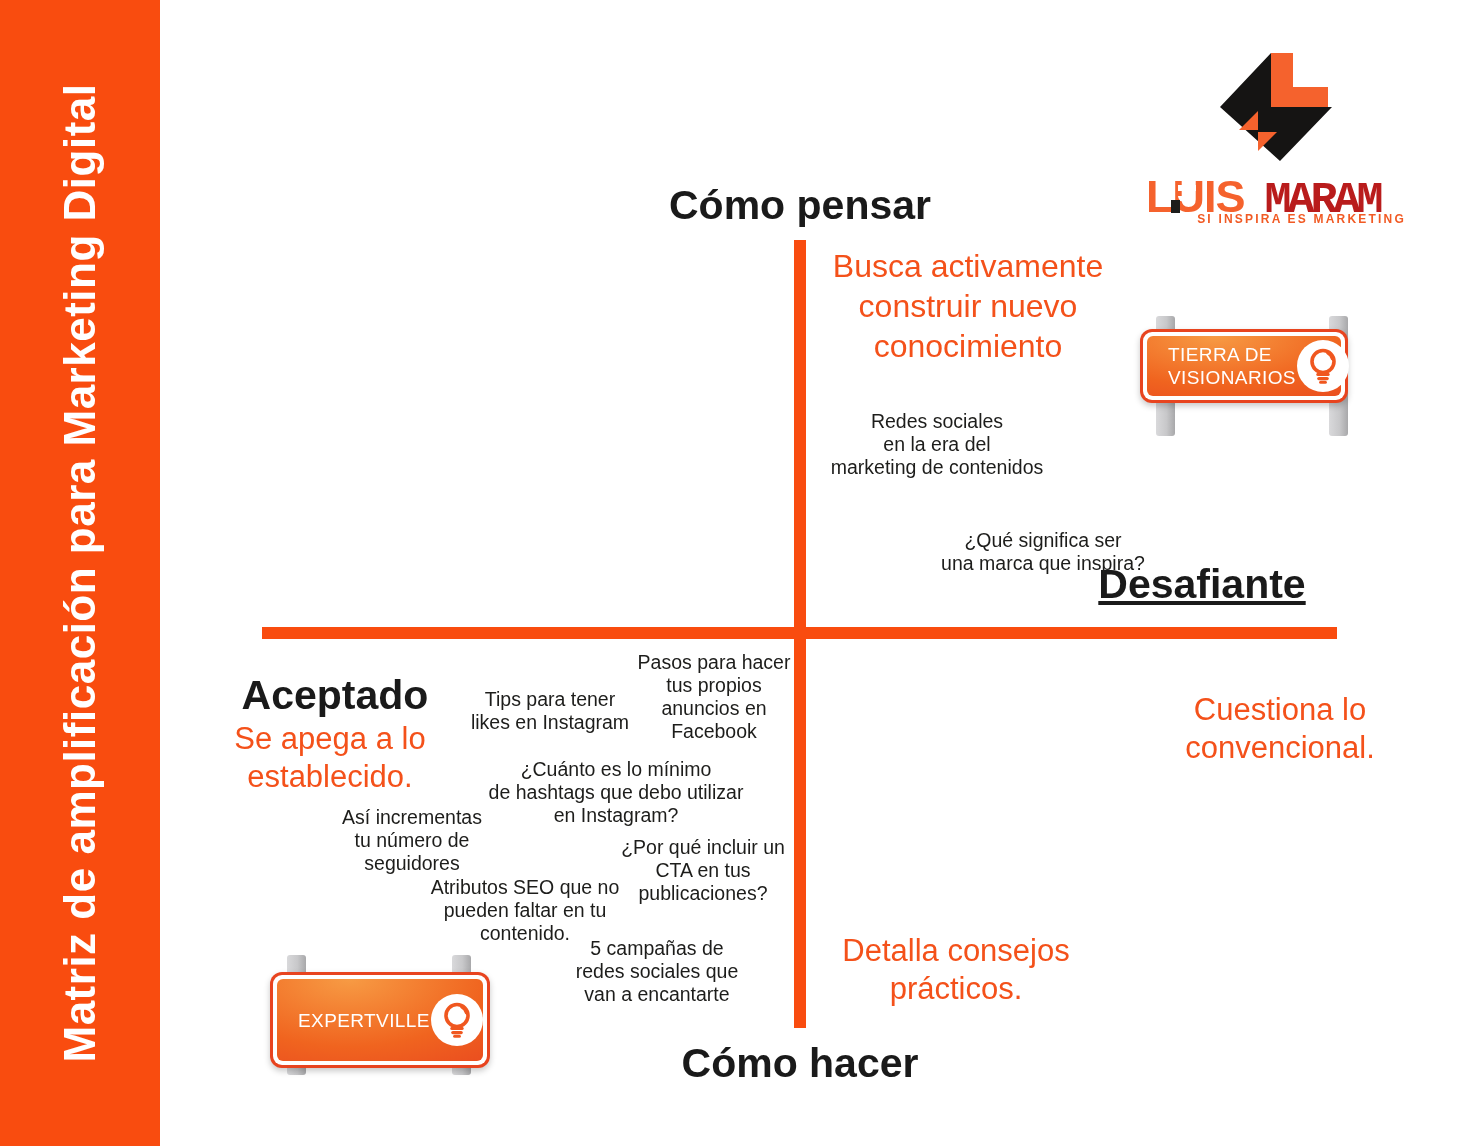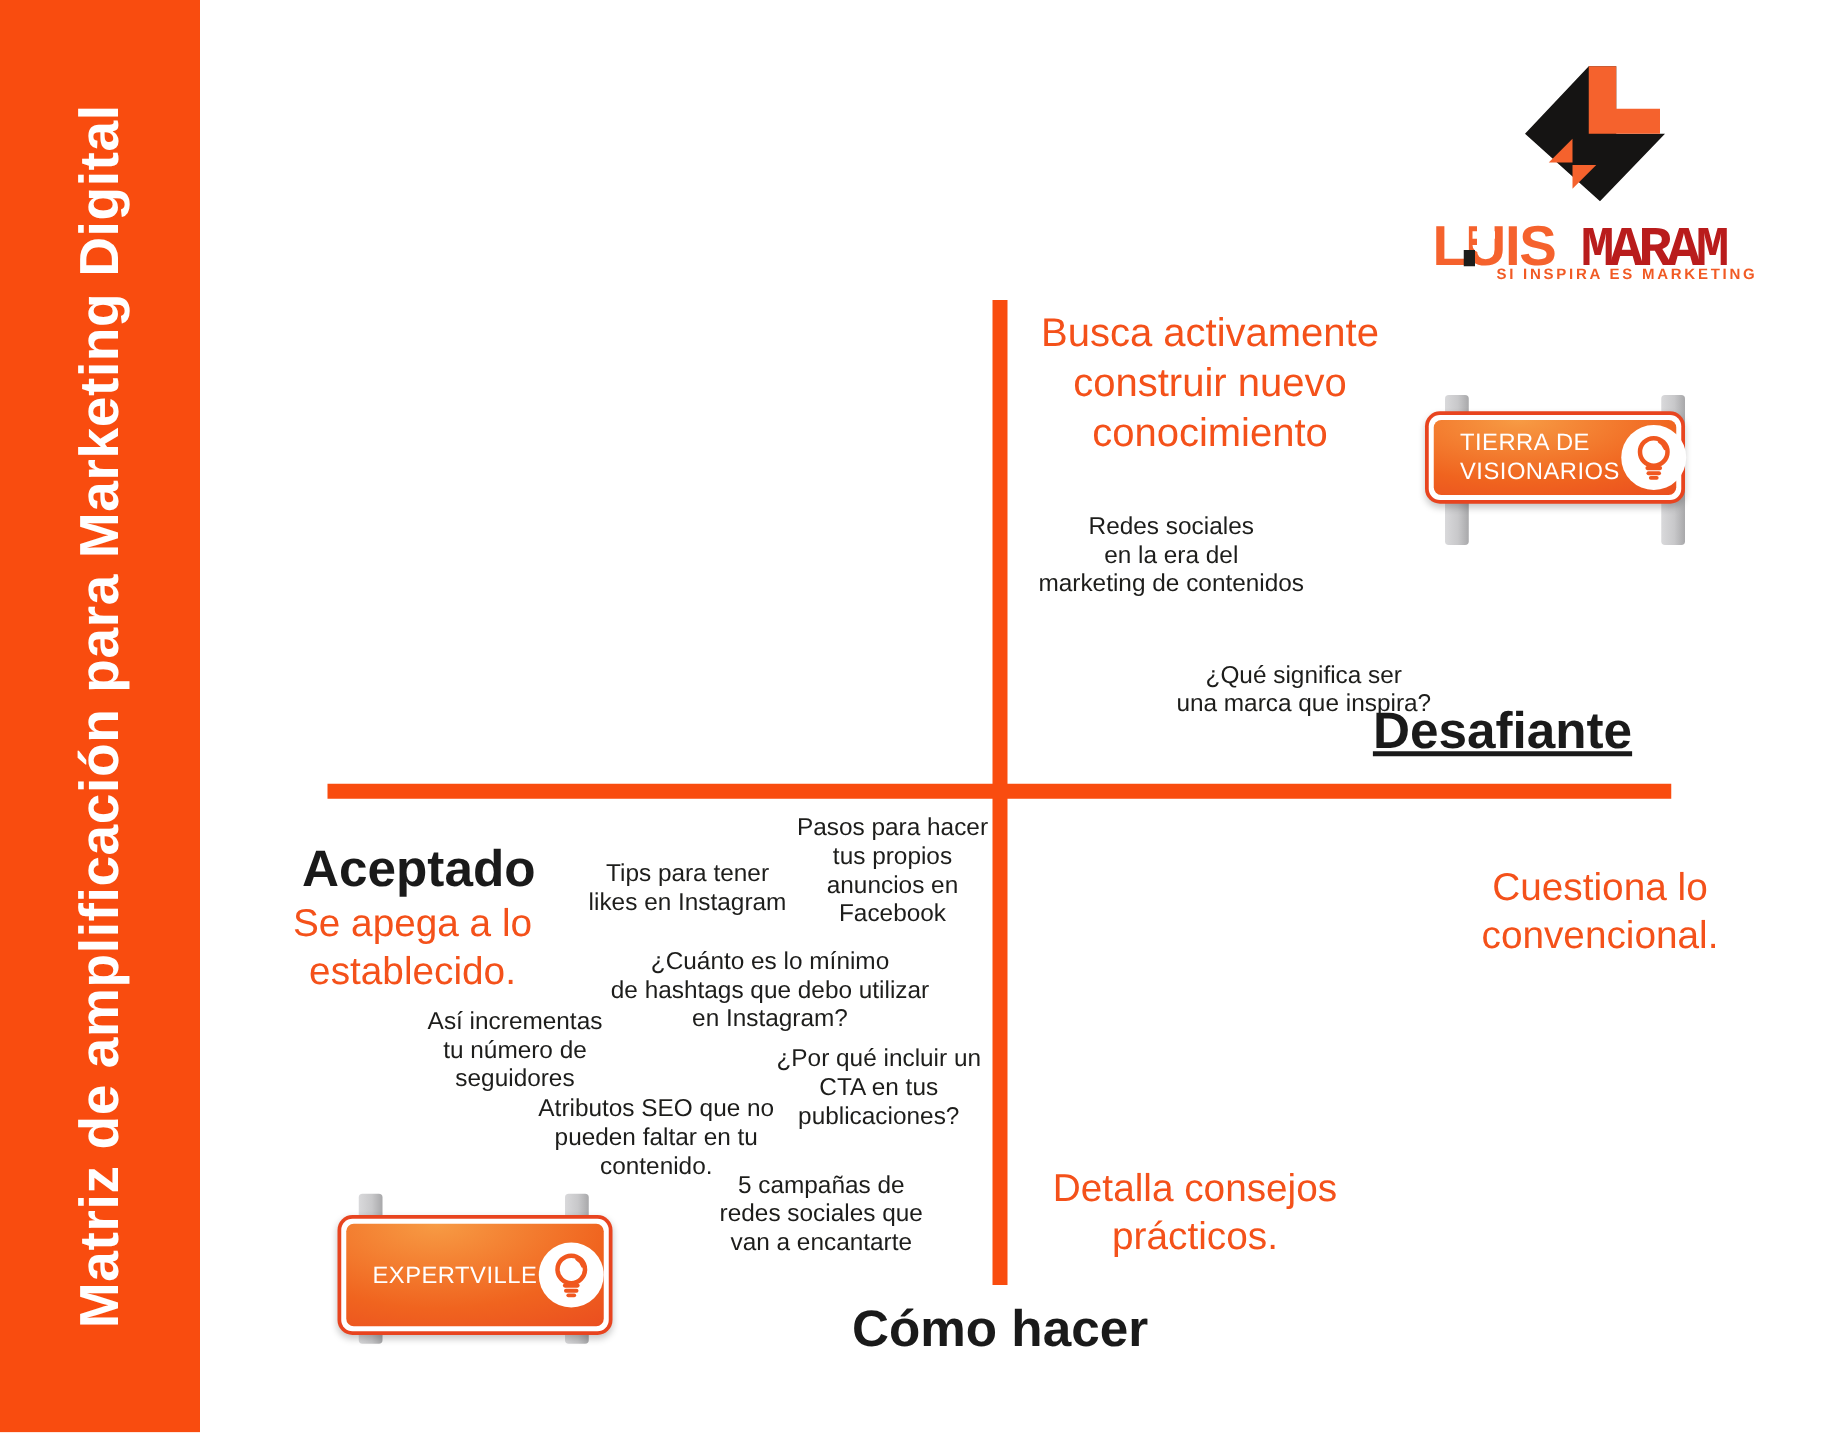--- a/index.html
+++ b/index.html
@@ -71,20 +71,21 @@
 
 <div class="canvas">
 
   <aside class="sidebar">
     <span class="sidebar-title">Matriz de amplificación para Marketing Digital</span>
   </aside>
 
   <div class="vline"></div>
   <div class="hline"></div>
 
+  <div class="axis-label" style="left:800px;top:182px;">Cómo pensar</div>
   <div class="axis-label" style="left:800px;top:1040px;">Cómo hacer</div>
   <div class="axis-label" style="left:335px;top:646px;margin-top:26px;">Aceptado</div>
   <div class="axis-label" style="left:1202px;top:561px;text-decoration:underline;">Desafiante</div>
 
   <div class="q-label big" style="left:968px;top:246px;">Busca activamente
 construir nuevo
 conocimiento</div>
   <div class="q-label" style="left:1280px;top:664px;margin-top:27px;">Cuestiona lo
 convencional.</div>
   <div class="q-label" style="left:330px;top:720px;">Se apega a lo

